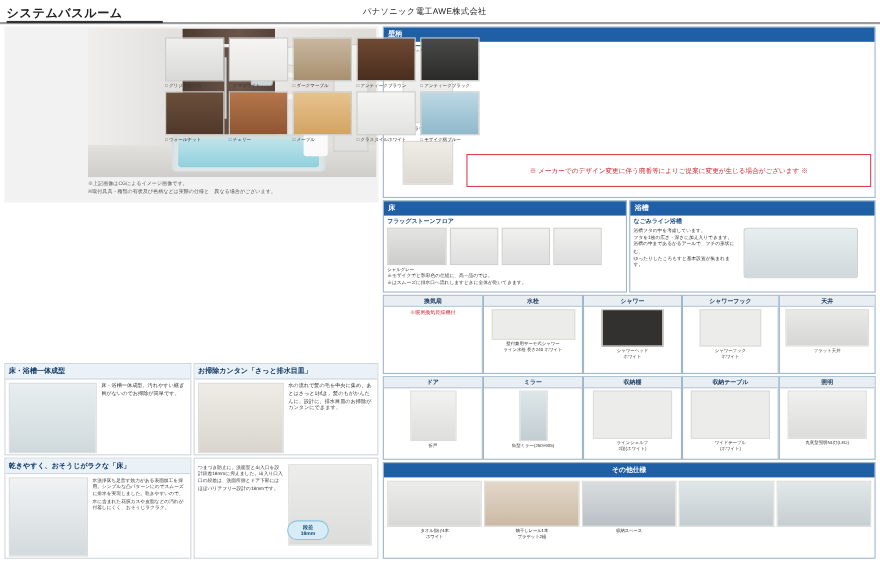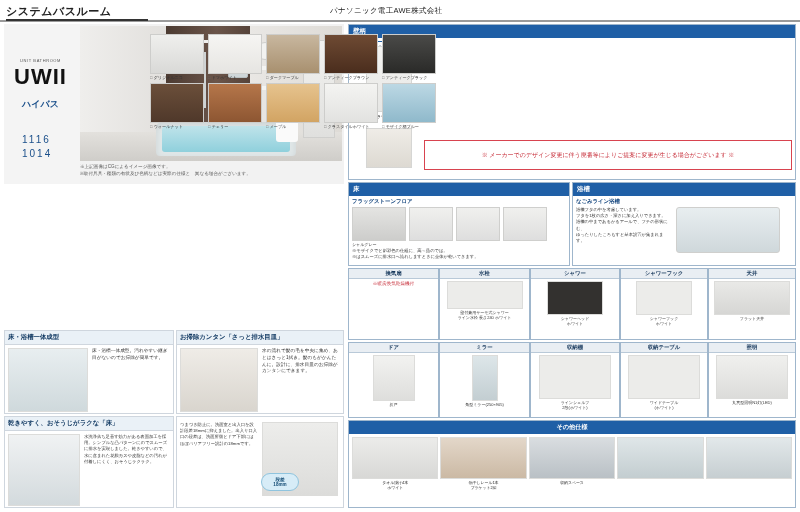--- a/index.html
+++ b/index.html
@@ -172,27 +172,20 @@
 
 <div class="page">
 
   <div class="header">
     <div class="hdr-title">システムバスルーム</div>
     <div class="hdr-bar"></div>
     <div class="hdr-maker">パナソニック電工AWE株式会社</div>
   </div>
 
   <div class="left-top"></div>
-  <div class="brand-box">
-    <div class="brand-small">UNIT BATHROOM</div>
-    <div class="brand-big">UWII</div>
-    <div class="brand-sub">ハイバス</div>
-    <div class="brand-size1">1116</div>
-    <div class="brand-size2">1014</div>
-  </div>
 
   <div class="photo-main">
     <div class="pm-wallL"></div>
     <div class="pm-wallDark"></div>
     <div class="pm-wallR"></div>
     <div class="pm-cap"></div>
     <div class="pm-mirror"></div>
     <div class="pm-round"></div>
     <div class="pm-shelf"></div>
     <div class="pm-shelf2"></div>

